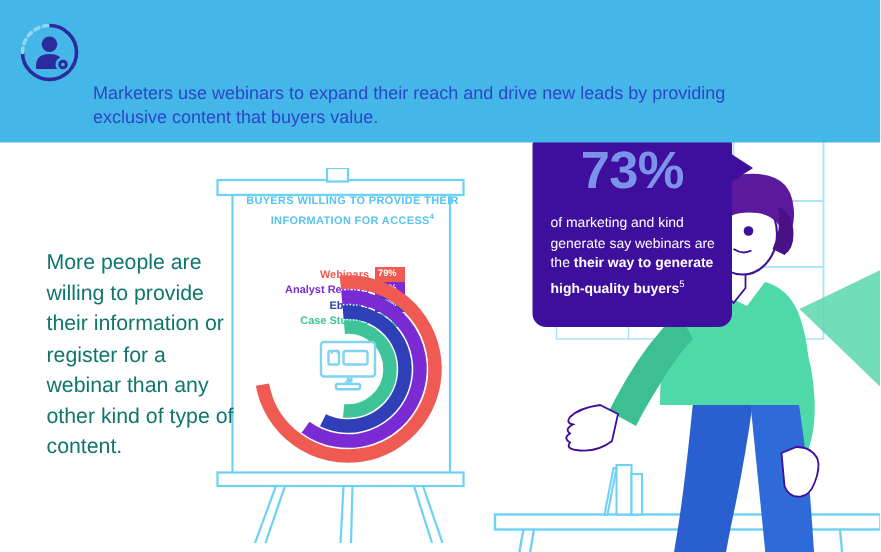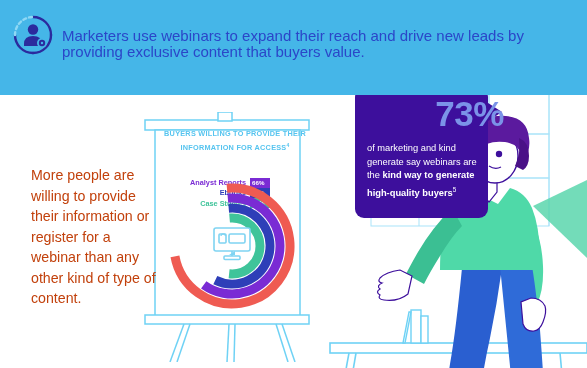--- a/index.html
+++ b/index.html
@@ -18,28 +18,28 @@
   }
   .header-icon{
     position:absolute;left:12px;top:14px;width:42px;height:42px;
   }
   .header-title{
     position:absolute;left:62px;top:22px;
     font-size:15.5px;font-weight:bold;color:#ffffff;
     letter-spacing:0.7px;
   }
   .header-sub{
-    position:absolute;left:62px;top:28px;width:470px;
-    font-size:15px;line-height:16px;color:#2b46c8;
+    position:absolute;left:62px;top:54px;width:470px;
+    font-size:12px;line-height:16px;color:#2b46c8;
   }
 
   
   .left-copy{
     position:absolute;left:31px;top:165px;width:128px;
-    font-size:14.2px;line-height:20.5px;color:#c2410c;
+    font-size:14.2px;line-height:20.5px;color:#0f766e;
   }
 
   
   .easel{position:absolute;left:136px;top:112px;width:200px;height:250px;}
 
   
   .chart-wrap{position:absolute;left:160px;top:128px;width:150px;height:180px;}
   .chart-title{
     position:absolute;left:0;top:0;width:150px;text-align:center;
     font-size:7.3px;font-weight:bold;color:#56c4ef;
@@ -71,21 +71,21 @@
     background:#3d0f9c;border-radius:9px;
   }
   .callout-tail{
     position:absolute;left:485px;top:101px;width:0;height:0;
     border-top:11px solid transparent;
     border-bottom:11px solid transparent;
     border-left:17px solid #3d0f9c;
   }
   .big-stat{
     position:absolute;left:0;top:6px;width:133px;text-align:center;
-    font-size:35px;font-weight:bold;color:#7b93e8;letter-spacing:-0.5px;margin-left:48px;
+    font-size:35px;font-weight:bold;color:#7b93e8;letter-spacing:-0.5px;
   }
   .callout-text{
     position:absolute;left:12px;top:54px;width:112px;
     font-size:9.3px;line-height:13.6px;color:#ffffff;
   }
   .callout-text b{font-weight:bold;}
   .callout-text sup{font-size:6.3px;}
 
   
   .scene{position:absolute;left:0;top:88px;width:587px;height:280px;}
@@ -176,20 +176,24 @@
   </div>
 
   <div class="chart-wrap">
 
     <div class="chart-title">
       <span>BUYERS WILLING TO PROVIDE THEIR INFORMATION FOR ACCESS</span><sup>4</sup>
     </div>
 
     <div class="legend">
       <div class="legend-row">
+        <span class="legend-label" style="color:#ef5b52">Webinars</span>
+        <span class="legend-val" style="background:#ef5b52">79%</span>
+      </div>
+      <div class="legend-row">
         <span class="legend-label" style="color:#7a2bd4">Analyst Reports</span>
         <span class="legend-val" style="background:#7a2bd4">66%</span>
       </div>
       <div class="legend-row">
         <span class="legend-label" style="color:#2e3fb8">Ebooks</span>
         <span class="legend-val" style="background:#2e3fb8">63%</span>
       </div>
       <div class="legend-row">
         <span class="legend-label" style="color:#3fc49a">Case Studies</span>
         <span class="legend-val" style="background:#3fc49a">57%</span>
@@ -217,21 +221,21 @@
       <path d="M10 11 a2.2 2.2 0 0 1 4.4 0" stroke="#7fd4f2" stroke-width="1.2" fill="none"></path>
     </svg>
   </div>
 
   <div class="callout-tail"></div>
   <div class="callout">
     <div class="big-stat">73%</div>
     <div class="callout-text">
       <span>of marketing and kind</span>
       <span>generate say webinars</span>
-      <span>are the </span><b>kind way to</b>
+      <span>are the </span><b>their way to</b>
       <b>generate high-quality</b>
       <b>buyers</b><sup>5</sup>
     </div>
   </div>
 
   <div class="header-band">
     <svg class="header-icon" viewBox="0 0 42 42">
       <g fill="none" stroke-width="2.4" stroke-linecap="round">
         <path d="M21 3 a18 18 0 0 1 18 18" stroke="#2b2b9e"></path>
         <path d="M39 21 a18 18 0 0 1 -18 18" stroke="#2b2b9e"></path>

